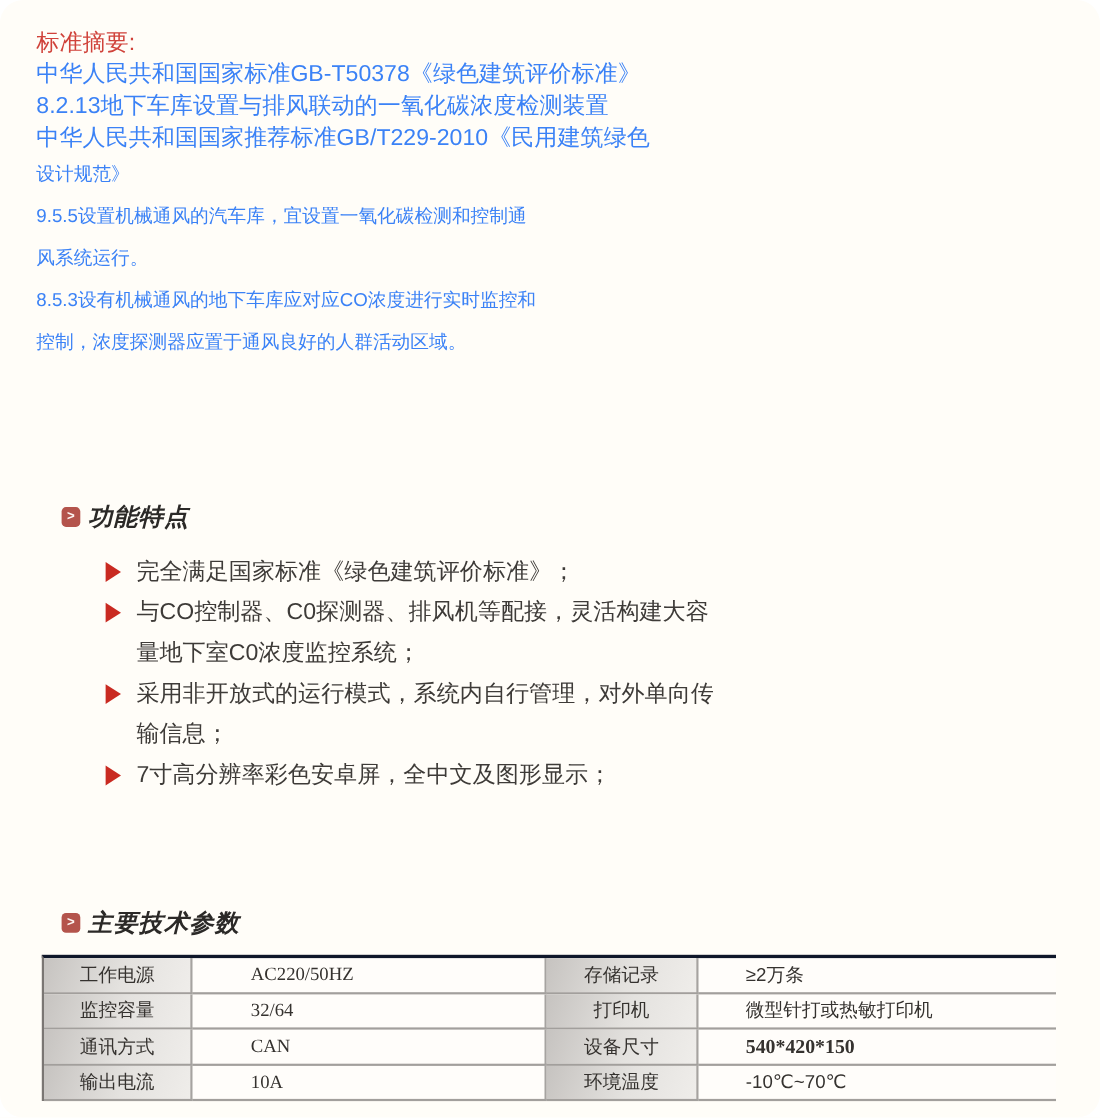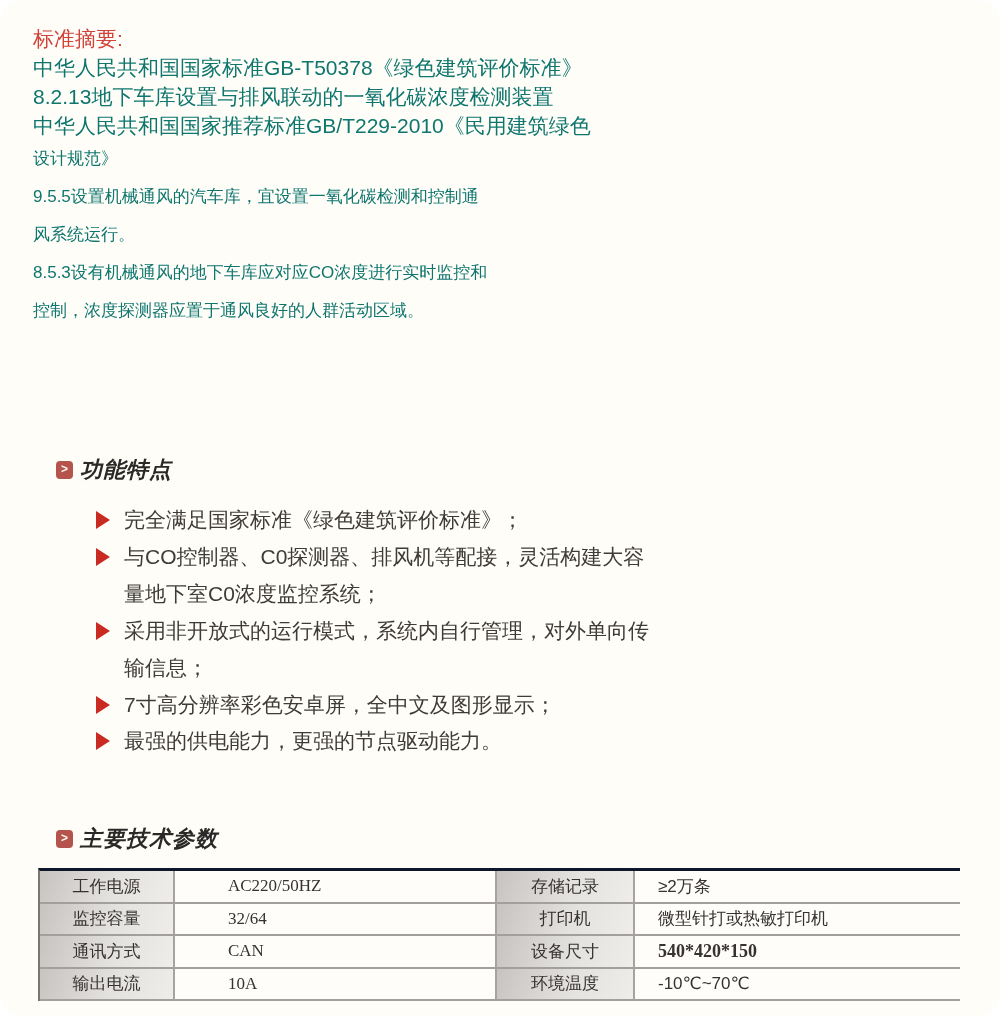--- a/index.html
+++ b/index.html
@@ -16,21 +16,21 @@
 
   
   .std-wrap {
     position: absolute;
     left: 33px;
     top: 24px;
     width: 640px;
   }
   .std-tight { line-height: 29px; font-size: 21px; }
   .std-loose { line-height: 38px; font-size: 17px; }
-  .std-line { white-space: nowrap; color: #0f766e; }
+  .std-line { white-space: nowrap; color: #3b82f6; }
   .std-title { color: #d0423a; }
 
   
   .sec-head {
     position: absolute;
     display: flex;
     align-items: center;
     gap: 7px;
   }
   .sec-title {
@@ -105,21 +105,21 @@
     color: #35322f;
     overflow: hidden;
     white-space: nowrap;
   }
   .cell.vsep { border-right: 2px solid #a6a3a0; }
   .lbl {
     justify-content: center;
     background: linear-gradient(110deg, #c6c3c0 0%, #e4e2df 55%, #efedea 100%);
   }
   .val-l { padding-left: 53px; font-family: Liberation Serif, serif; }
-  .val-r { padding-left: 23px; }
+  .val-r { padding-left: 43px; }
   .serif-bold {
     font-family: "Liberation Serif", "DejaVu Serif", serif;
     font-weight: bold;
     font-size: 18px;
   }
 </style>
 </head>
 <body>
 
 <div class="page">
@@ -159,24 +159,20 @@
     </li>
     <li class="feat-item">
       <span class="tri"></span>
       <span class="feat-text">采用非开放式的运行模式，系统内自行管理，对外单向传
 输信息；</span>
     </li>
     <li class="feat-item">
       <span class="tri"></span>
       <span class="feat-text">7寸高分辨率彩色安卓屏，全中文及图形显示；</span>
     </li>
-    <li class="feat-item">
-      <span class="tri"></span>
-      <span class="feat-text">最强的供电能力，更强的节点驱动能力。</span>
-    </li>
   </ul>
 
   <div class="sec-head" style="left:56px; top:824px;">
     <span class="marker">
       <span class="chev">&gt;</span>
     </span>
     <span class="sec-title">主要技术参数</span>
   </div>
 
   <div class="spec-table">

